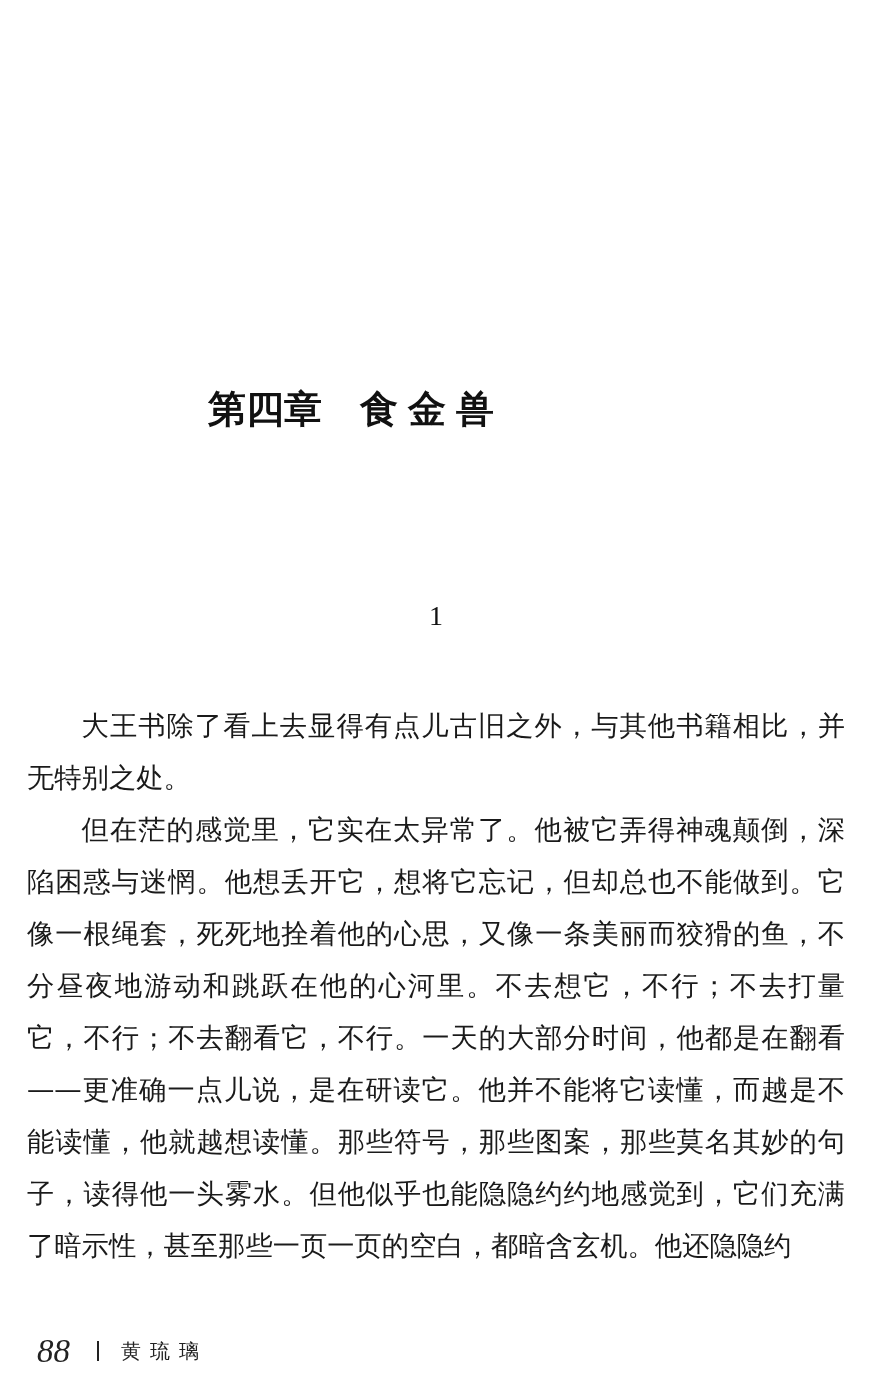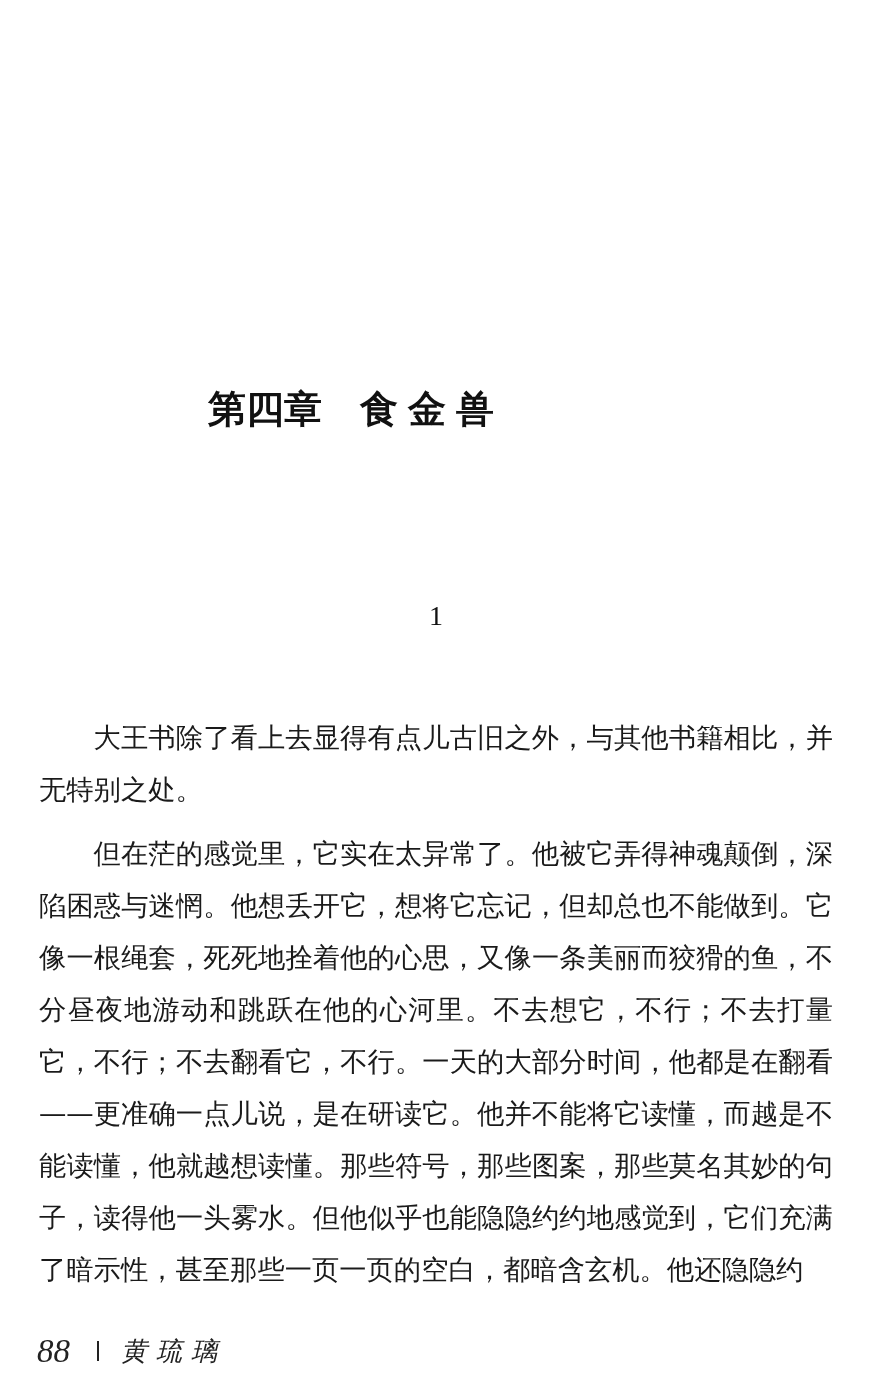--- a/index.html
+++ b/index.html
@@ -41,21 +41,21 @@
       line-height: 36px;
       color: #111;
     }
     .body-text {
       position: absolute;
       top: 700px;
       left: 27px;
       width: 818px;
     }
     .body-text p {
-      margin: 12px;
+      margin: 0;
       font-size: 27.3px;
       line-height: 52px;
       text-align: justify;
       text-indent: 2em;
       letter-spacing: 0px;
       color: #1a1a1a;
     }
     .footer {
       position: absolute;
       top: 1334px;
@@ -73,23 +73,22 @@
     .footer-divider {
       display: inline-block;
       width: 2px;
       height: 20px;
       background: #222;
       margin-left: 27px;
       margin-right: 22px;
     }
     .footer-author {
       font-family: "DejaVu Sans", "Liberation Sans", sans-serif;
-      font-size: 26px;
+      font-size: 20px;
       letter-spacing: 9px;
-      font-style: italic;
     }
   </style>
 </head>
 <body>
 
 <div class="chapter-title">
   <span class="num-part">第四章</span><span class="gap"></span><span class="name-part">食金兽</span>
 </div>
 
 <div class="section-number">1</div>

